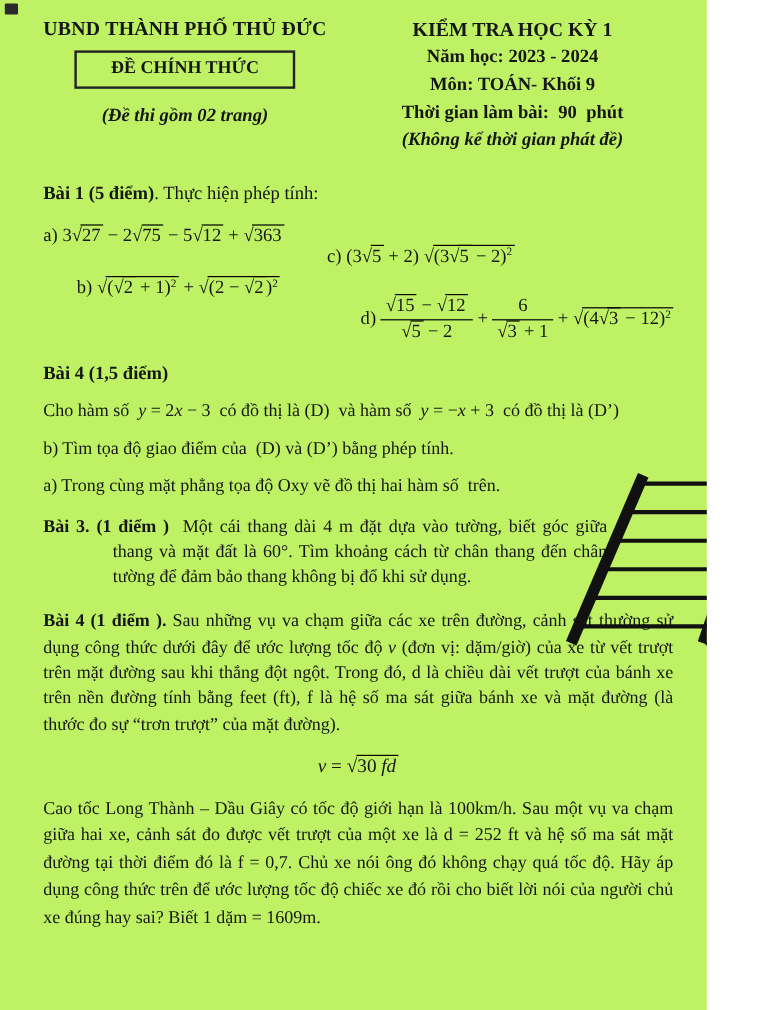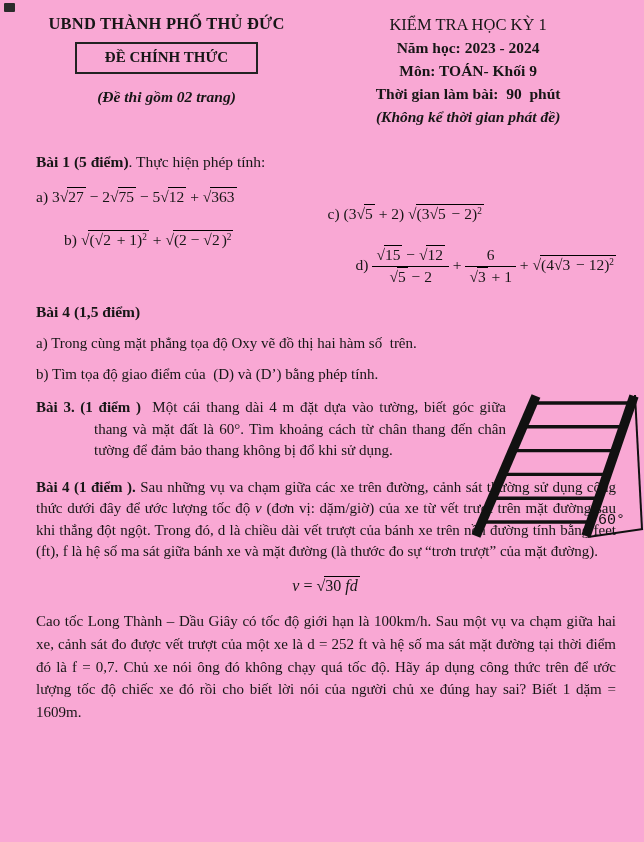--- a/index.html
+++ b/index.html
@@ -1,34 +1,34 @@
 <!DOCTYPE html>
 <html><head>
 <meta charset="utf-8">
 <style>
   html,body{margin:0;padding:0;}
   .page{
     position:relative;
-    width:644px;height:842px;
-    background:#f9a8d4;
+    width:589px;height:842px;
+    background:#bef264;
     color:#161616;
     font-family:"Liberation Serif", serif;
     font-size:15px;line-height:1.42;
     overflow:hidden;
   }
   .content{padding:12px 28px 0 36px;}
   .corner{position:absolute;left:4px;top:3px;width:11px;height:9px;background:#2b2b2b;border-radius:1px;}
   
   .header{display:flex;justify-content:space-between;align-items:flex-start;}
   .h-left{width:45%;text-align:center;}
   .h-right{width:51%;text-align:center;}
   .b{font-weight:bold;}
   .bi{font-weight:bold;font-style:italic;}
   .h-left .org, .h-left .school{font-size:16.5px;font-weight:bold;letter-spacing:.2px;}
-  .h-right .title{font-size:16.5px;font-weight:normal;}
+  .h-right .title{font-size:16.5px;font-weight:bold;}
   .h-right div{margin:1px 0;font-size:15.5px;}
   .offbox{display:inline-block;border:2px solid #222;padding:3px 28px;margin:7px 0 8px;font-weight:bold;font-size:15px;}
   .pages-note{font-size:15.5px;margin-top:4px;}
   
   .u{text-decoration-thickness:1.5px;text-underline-offset:2px;}
   p{margin:0;}
   .hd{margin-top:22px;font-size:15.5px;}
   
   .math{font-size:15.5px;white-space:nowrap;}
   .q{margin-right:-1px;}
@@ -99,22 +99,23 @@
         </div>
         <div class="mrow tall math">
           <span class="lbl">d)</span><span><span class="f"><span class="n"><span class="r"><span class="q">√</span><span class="v">15</span></span> − <span class="r"><span class="q">√</span><span class="v">12</span></span></span><span class="d"><span class="r"><span class="q">√</span><span class="v">5</span></span> − 2</span></span> + <span class="f"><span class="n">6</span><span class="d"><span class="r"><span class="q">√</span><span class="v">3</span></span> + 1</span></span> + <span class="r"><span class="q">√</span><span class="v">(4<span class="r"><span class="q">√</span><span class="v">3</span></span> − 12)<sup>2</sup></span></span></span>
         </div>
       </div>
     </div>
 
     <p class="hd" style="margin-top:14px">
       <span class="b u">Bài 4</span><span class="b"> (1,5 điểm)</span>
     </p>
+    <p class="ln">Cho hàm số &nbsp;<i>y</i> = 2<i>x</i> − 3 &nbsp;có đồ thị là (D) &nbsp;và hàm số &nbsp;<i>y</i> = −<i>x</i> + 3 &nbsp;có đồ thị là (D’)</p>
+    <p class="ln">b) Tìm tọa độ giao điểm của &nbsp;(D) và (D’) bằng phép tính.</p>
     <p class="ln">a) Trong cùng mặt phẳng tọa độ Oxy vẽ đồ thị hai hàm số &nbsp;trên.</p>
-    <p class="ln">b) Tìm tọa độ giao điểm của &nbsp;(D) và (D’) bằng phép tính.</p>
 
     <p class="hang">
       <span class="b u">Bài 3.</span><span class="b"> (1 điểm )</span><span> &nbsp;Một cái thang dài 4 m đặt dựa vào tường, biết góc giữa thang và mặt đất là 60°. Tìm khoảng cách từ chân thang đến chân tường để đảm bảo thang không bị đổ khi sử dụng.</span>
     </p>
 
     <p class="para">
       <span class="b">Bài 4 (1 điểm ).</span><span> Sau những vụ va chạm giữa các xe trên đường, cảnh sát thường sử dụng công thức dưới đây để ước lượng tốc độ <i>v</i> (đơn vị: dặm/giờ) của xe từ vết trượt trên mặt đường sau khi thắng đột ngột. Trong đó, d là chiều dài vết trượt của bánh xe trên nền đường tính bằng feet (ft), f là hệ số ma sát giữa bánh xe và mặt đường (là thước đo sự “trơn trượt” của mặt đường).</span>
     </p>
 
     <p class="formula math"><i>v</i> = <span class="r"><span class="q">√</span><span class="v">30 <i>fd</i></span></span></p>

